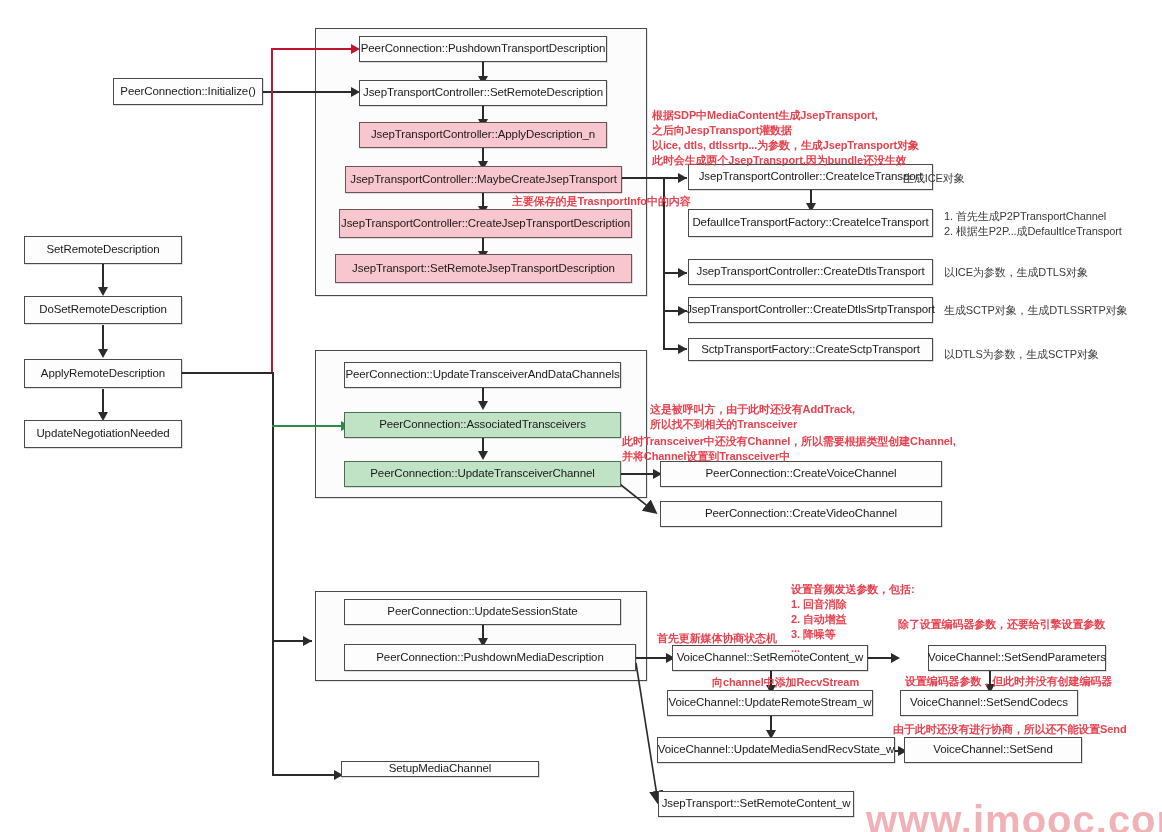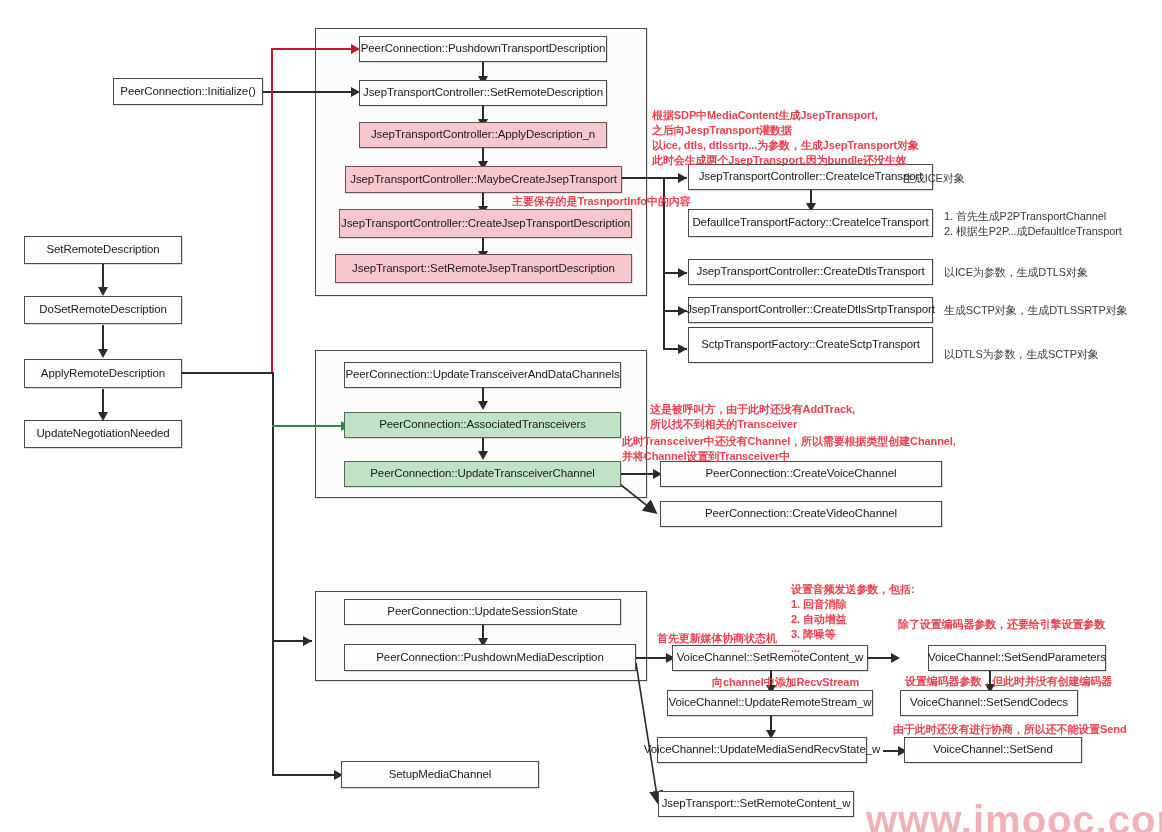--- a/index.html
+++ b/index.html
@@ -213,37 +213,37 @@
   <div class="node" style="left:359px;top:80px;width:248px;height:26px;">JsepTransportController::SetRemoteDescription</div>
   <div class="node pink" style="left:359px;top:122px;width:248px;height:26px;">JsepTransportController::ApplyDescription_n</div>
   <div class="node pink" style="left:345px;top:166px;width:277px;height:27px;">JsepTransportController::MaybeCreateJsepTransport</div>
   <div class="node pink" style="left:339px;top:209px;width:293px;height:29px;">JsepTransportController::CreateJsepTransportDescription</div>
   <div class="node pink" style="left:335px;top:254px;width:297px;height:29px;">JsepTransport::SetRemoteJsepTransportDescription</div>
 
   <div class="node" style="left:688px;top:164px;width:245px;height:26px;">JsepTransportController::CreateIceTransport</div>
   <div class="node" style="left:688px;top:209px;width:245px;height:28px;">DefaulIceTransportFactory::CreateIceTransport</div>
   <div class="node" style="left:688px;top:259px;width:245px;height:26px;">JsepTransportController::CreateDtlsTransport</div>
   <div class="node" style="left:688px;top:297px;width:245px;height:26px;">JsepTransportController::CreateDtlsSrtpTransport</div>
-  <div class="node" style="left:688px;top:327px;width:245px;height:36px;">SctpTransportFactory::CreateSctpTransport</div>
+  <div class="node" style="left:688px;top:338px;width:245px;height:23px;">SctpTransportFactory::CreateSctpTransport</div>
 
   <div class="node" style="left:344px;top:362px;width:277px;height:26px;">PeerConnection::UpdateTransceiverAndDataChannels</div>
   <div class="node green" style="left:344px;top:412px;width:277px;height:26px;">PeerConnection::AssociatedTransceivers</div>
   <div class="node green" style="left:344px;top:461px;width:277px;height:26px;">PeerConnection::UpdateTransceiverChannel</div>
 
   <div class="node" style="left:660px;top:461px;width:282px;height:26px;">PeerConnection::CreateVoiceChannel</div>
   <div class="node" style="left:660px;top:501px;width:282px;height:26px;">PeerConnection::CreateVideoChannel</div>
 
   <div class="node" style="left:344px;top:599px;width:277px;height:26px;">PeerConnection::UpdateSessionState</div>
   <div class="node" style="left:344px;top:644px;width:292px;height:27px;">PeerConnection::PushdownMediaDescription</div>
 
-  <div class="node" style="left:341px;top:761px;width:198px;height:27px;">SetupMediaChannel</div>
+  <div class="node" style="left:341px;top:761px;width:198px;height:16px;">SetupMediaChannel</div>
 
   <div class="node" style="left:672px;top:645px;width:196px;height:26px;">VoiceChannel::SetRemoteContent_w</div>
   <div class="node" style="left:667px;top:690px;width:206px;height:26px;">VoiceChannel::UpdateRemoteStream_w</div>
-  <div class="node" style="left:657px;top:737px;width:210px;height:26px;">VoiceChannel::UpdateMediaSendRecvState_w</div>
+  <div class="node" style="left:657px;top:737px;width:238px;height:26px;">VoiceChannel::UpdateMediaSendRecvState_w</div>
   <div class="node" style="left:658px;top:791px;width:196px;height:26px;">JsepTransport::SetRemoteContent_w</div>
   <div class="node" style="left:928px;top:645px;width:178px;height:26px;">VoiceChannel::SetSendParameters</div>
   <div class="node" style="left:900px;top:690px;width:178px;height:26px;">VoiceChannel::SetSendCodecs</div>
   <div class="node" style="left:904px;top:737px;width:178px;height:26px;">VoiceChannel::SetSend</div>
 
   <div class="note" style="left:652px;top:108px;">根据SDP中MediaContent生成JsepTransport,
 之后向JespTransport灌数据</div>
   <div class="note" style="left:652px;top:138px;">以ice, dtls, dtlssrtp...为参数，生成JsepTransport对象
 此时会生成两个JsepTransport,因为bundle还没生效</div>
   <div class="note" style="left:512px;top:194px;">主要保存的是TrasnportInfo中的内容</div>

